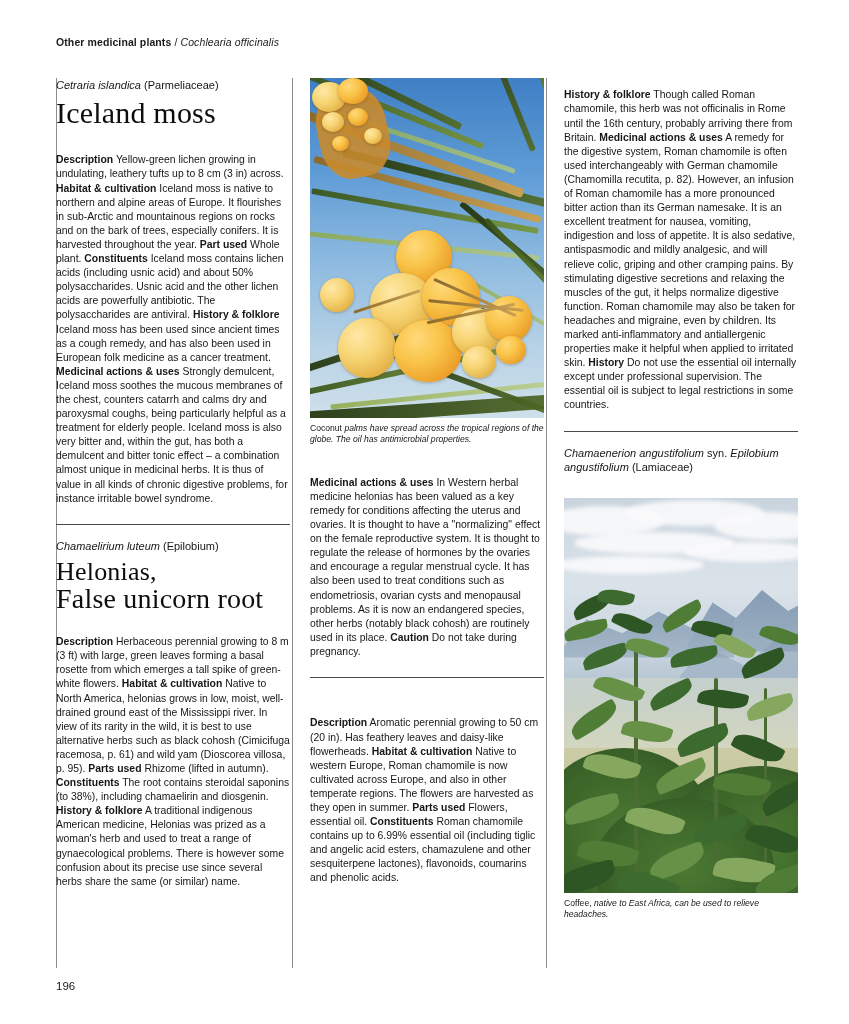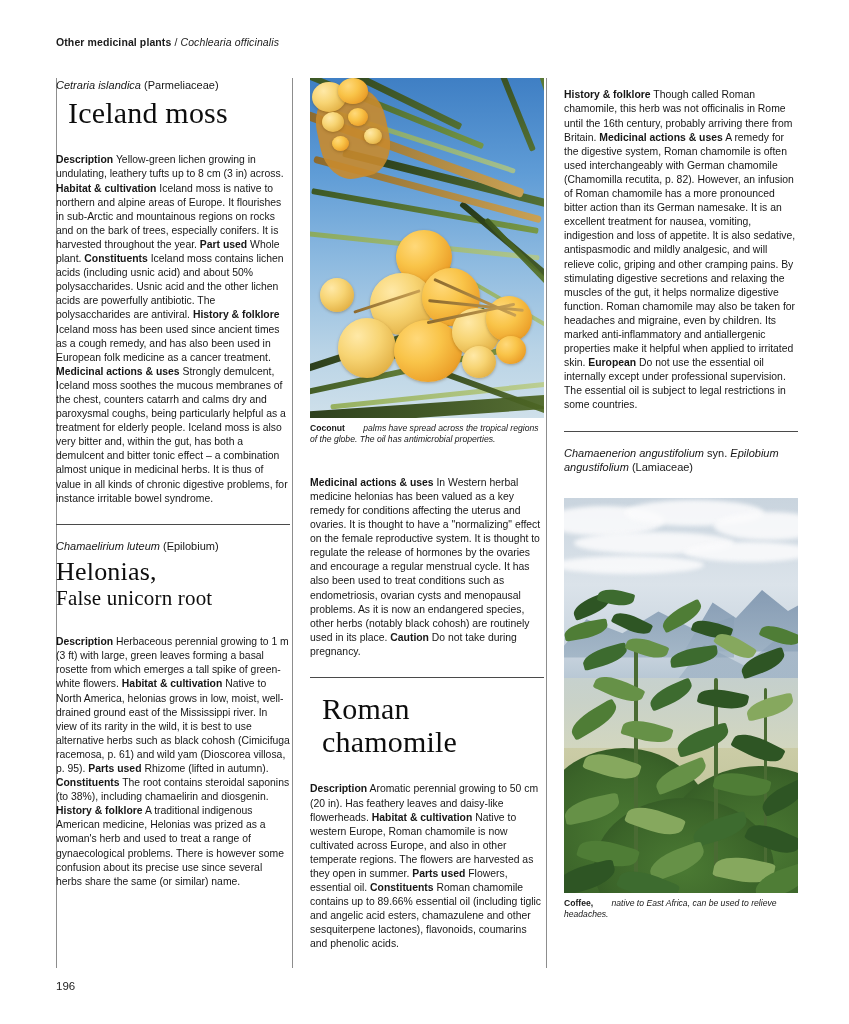--- a/index.html
+++ b/index.html
@@ -82,23 +82,23 @@
     margin-bottom: 4px;
   }
   .binomial .roman { font-style: normal; margin-top: 32px; }
 
   .herb-title {
     font-family: "Liberation Serif", serif;
     font-weight: normal;
     color: #0d0d0d;
     letter-spacing: .2px;
   }
-  .herb-title.big { font-size: 30px; line-height: 33px; margin-left: 12px; }
+  .herb-title.big { font-size: 30px; line-height: 33px; }
   .herb-title.two-line { font-size: 26px; line-height: 29px; }
-  .herb-title .sub { font-size: 21px; display: block; line-height: 25px; }
+  .herb-title .sub { font-size: 28px; display: block; line-height: 25px; }
   .gap-m { height: 14px; }
   .gap-l { height: 20px; }
 
   .divider {
     height: 1px;
     background: #4a4a4a;
     margin: 18px 0 14px 0;
     width: 100%;
   }
 
@@ -110,22 +110,22 @@
     overflow: hidden;
     background: #cfd6c8;
   }
   .caption {
     font-size: 8.6px;
     line-height: 11.2px;
     font-style: italic;
     color: #161616;
     margin-top: 5px;
   }
-  .caption b { font-weight: bold; font-style: normal; margin-top: 32px; }
-  .caption .it { font-style: italic; margin-left: 16px; }
+  .caption b { font-weight: normal; font-style: normal; margin-top: 32px; }
+  .caption .it { font-style: italic; }
 
   
   .coconut-img { height: 340px; }
   .sky-c {
     position: absolute; inset: 0;
     background: linear-gradient(180deg, #3f7fc4 0%, #5f9cd6 28%, #8fbbe0 55%, #b8d3e6 80%, #cfe0ea 100%);
   }
   .frond {
     position: absolute;
     background: linear-gradient(90deg, rgba(58,84,28,.95), rgba(119,150,55,.9));
@@ -249,21 +249,21 @@
           <span>Chamaelirium luteum</span>
           <span class="roman">(Epilobium)</span>
         </div>
         <div class="herb-title two-line">
           <span>Helonias,</span>
           <span class="sub">False unicorn root</span>
         </div>
         <div class="gap-m"></div>
         <p class="body-text">
           <b>Description</b>
-          <span>Herbaceous perennial growing to 1 m (3 ft) with large, green leaves forming a basal rosette from which emerges a tall spike of green-white flowers.</span>
+          <span>Herbaceous perennial growing to 8 m (3 ft) with large, green leaves forming a basal rosette from which emerges a tall spike of green-white flowers.</span>
           <b>Habitat &amp; cultivation</b>
           <span>Native to North America, helonias grows in low, moist, well-drained ground east of the Mississippi river. In view of its rarity in the wild, it is best to use alternative herbs such as black cohosh (Cimicifuga racemosa, p. 61) and wild yam (Dioscorea villosa, p. 95).</span>
           <b>Parts used</b>
           <span>Rhizome (lifted in autumn).</span>
           <b>Constituents</b>
           <span>The root contains steroidal saponins (to 38%), including chamaelirin and diosgenin.</span>
           <b>History &amp; folklore</b>
           <span>A traditional indigenous American medicine, Helonias was prized as a woman's herb and used to treat a range of gynaecological problems. There is however some confusion about its precise use since several herbs share the same (or similar) name.</span>
         </p>
       </div>
@@ -335,43 +335,42 @@
       <p class="body-text">
         <b>Medicinal actions &amp; uses</b>
         <span>In Western herbal medicine helonias has been valued as a key remedy for conditions affecting the uterus and ovaries. It is thought to have a "normalizing" effect on the female reproductive system. It is thought to regulate the release of hormones by the ovaries and encourage a regular menstrual cycle. It has also been used to treat conditions such as endometriosis, ovarian cysts and menopausal problems. As it is now an endangered species, other herbs (notably black cohosh) are routinely used in its place.</span>
         <b>Caution</b>
         <span>Do not take during pregnancy.</span>
       </p>
 
       <div class="divider"></div>
 
       <div>
-        <div class="herb-title big">Roman chamomile</div>
         <div class="gap-m"></div>
         <p class="body-text">
           <b>Description</b>
           <span>Aromatic perennial growing to 50 cm (20 in). Has feathery leaves and daisy-like flowerheads.</span>
           <b>Habitat &amp; cultivation</b>
           <span>Native to western Europe, Roman chamomile is now cultivated across Europe, and also in other temperate regions. The flowers are harvested as they open in summer.</span>
           <b>Parts used</b>
           <span>Flowers, essential oil.</span>
           <b>Constituents</b>
-          <span>Roman chamomile contains up to 89.66% essential oil (including tiglic and angelic acid esters, chamazulene and other sesquiterpene lactones), flavonoids, coumarins and phenolic acids.</span>
+          <span>Roman chamomile contains up to 6.99% essential oil (including tiglic and angelic acid esters, chamazulene and other sesquiterpene lactones), flavonoids, coumarins and phenolic acids.</span>
         </p>
       </div>
     </div>
 
     <div class="col col-3">
 
       <p class="body-text">
         <b>History &amp; folklore</b>
         <span>Though called Roman chamomile, this herb was not officinalis in Rome until the 16th century, probably arriving there from Britain.</span>
         <b>Medicinal actions &amp; uses</b>
         <span>A remedy for the digestive system, Roman chamomile is often used interchangeably with German chamomile (Chamomilla recutita, p. 82). However, an infusion of Roman chamomile has a more pronounced bitter action than its German namesake. It is an excellent treatment for nausea, vomiting, indigestion and loss of appetite. It is also sedative, antispasmodic and mildly analgesic, and will relieve colic, griping and other cramping pains. By stimulating digestive secretions and relaxing the muscles of the gut, it helps normalize digestive function. Roman chamomile may also be taken for headaches and migraine, even by children. Its marked anti-inflammatory and antiallergenic properties make it helpful when applied to irritated skin.</span>
-        <b>European</b>
+        <b>History</b>
         <span>Do not use the essential oil internally except under professional supervision. The essential oil is subject to legal restrictions in some countries.</span>
       </p>
 
       <div class="divider"></div>
 
       <div>
         <div class="binomial">
           <span>Chamaenerion angustifolium</span>
           <span class="roman">syn.</span>
           <span>Epilobium angustifolium</span>

